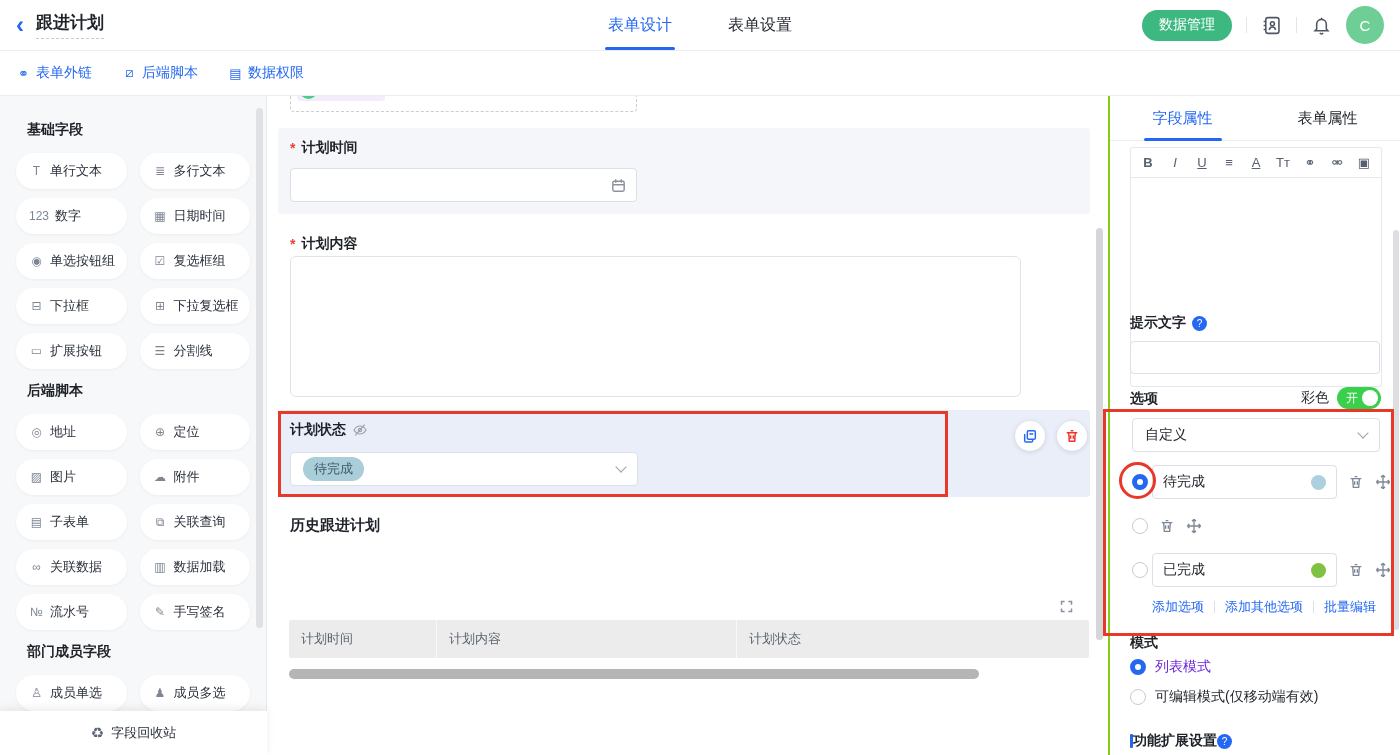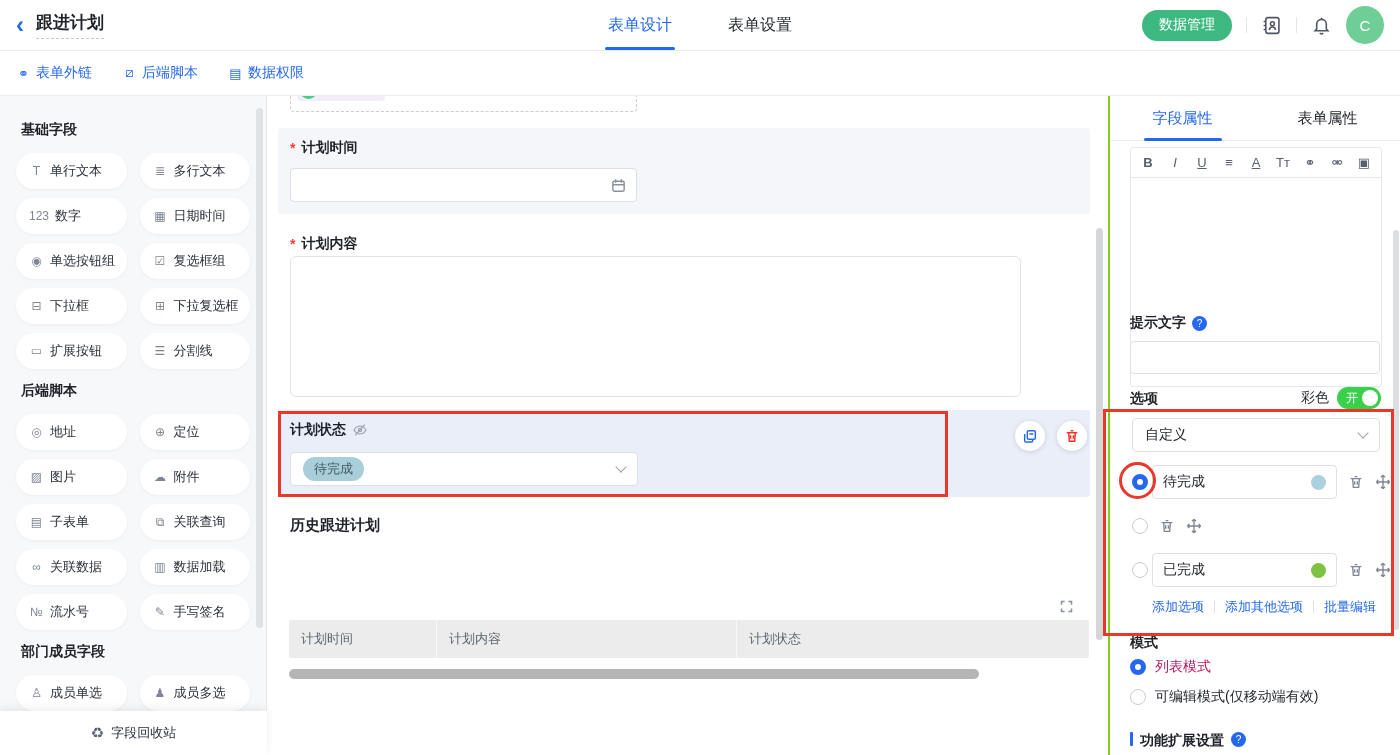--- a/index.html
+++ b/index.html
@@ -33,21 +33,21 @@
   .btn-outline{height:30px;padding:0 20px;border:1px solid #2468f2;color:#2468f2;background:#fff;
                border-radius:16px;font-size:14px;cursor:pointer;font-family:inherit}
   .btn-blue{height:30px;padding:0 21px;background:#2468f2;color:#fff;border:none;border-radius:16px;
             font-size:14px;cursor:pointer;font-family:inherit}
   .btn-share{width:33px;height:33px;border-radius:50%;border:1px solid #bcd1fb;color:#2468f2;background:#fff;
              display:flex;align-items:center;justify-content:center;cursor:pointer;padding:7px}
 
   
   .sidebar{position:absolute;left:0;top:96px;bottom:0;width:267px;background:#f7f8fa;
            border-right:1px solid #e8eaee;padding:12px 16px;overflow:hidden}
-  .sec-title{font-size:14px;font-weight:bold;margin:13px 5px 14px}
+  .sec-title{font-size:14px;font-weight:bold;margin:13px 11px 14px}
   .pill-grid{display:grid;grid-template-columns:1fr 1fr;gap:9px 13px;margin-bottom:8px}
   .pill{height:36px;background:#fff;border-radius:18px;display:flex;align-items:center;padding-left:13px;
         font-size:13px;color:#2a2f3a;box-shadow:0 1px 3px rgba(31,35,41,.05);cursor:grab;white-space:nowrap;overflow:hidden}
   .pill .pic{color:#7d8694;margin-right:6px;font-size:12px;min-width:15px;text-align:center}
   .sb-scroll{position:absolute;right:3px;top:12px;width:7px;height:520px;background:#dfe1e5;border-radius:4px}
   .sidebar-footer{position:absolute;left:0;bottom:0;width:267px;height:44px;background:#fff;z-index:4;
                   box-shadow:0 -3px 8px rgba(31,35,41,.08);display:flex;align-items:center;justify-content:center;
                   gap:7px;font-size:13px;color:#2a2f3a;cursor:pointer}
   .recy{color:#5b6470;font-size:15px}
 
@@ -121,22 +121,22 @@
   .opt-row .radio{margin-left:22px}
   .radio.sel{border:5px solid #2468f2}
   .opt-input{margin-left:4px;width:185px;height:34px;border:1px solid #dcdfe6;border-radius:4px;background:#fff;
              display:flex;align-items:center;padding:0 10px;font-size:14px;cursor:text}
   .opt-dot{margin-left:auto;width:15px;height:15px;border-radius:50%;flex:none}
   .opt-icon{width:16px;height:16px;color:#7d8694;margin-left:11px;cursor:pointer;flex:none}
   .opt-links{position:absolute;left:42px;top:502px;display:flex;align-items:center;font-size:13px;color:#2468f2}
   .opt-links span[data-name]{cursor:pointer}
   .sep{width:1px;height:12px;background:#dde0e5;margin:0 10px}
   .mode-row{position:absolute;left:20px;display:flex;align-items:center;gap:9px;font-size:14px;cursor:pointer}
-  .mode-row.m0{top:562px;color:#be185d}.mode-row.m1{top:592px}
-  .ext{position:absolute;left:20px;top:636px;display:flex;align-items:flex-start;gap:7px;font-size:14px;font-weight:bold}
+  .mode-row.m0{top:562px;color:#6d28d9}.mode-row.m1{top:592px}
+  .ext{position:absolute;left:20px;top:636px;display:flex;align-items:center;font-size:14px;font-weight:bold}
   .ext::before{content:"";width:3px;height:14px;background:#2468f2;border-radius:1px}
   .panel-scroll{position:absolute;right:1px;top:134px;width:6px;height:400px;background:#dcdee2;border-radius:3px;cursor:pointer}
 
   
   .ann{position:absolute;border:3px solid #e8382a;z-index:60;pointer-events:none}
   .ann-rect1{left:278px;top:411px;width:670px;height:86px}
   .ann-rect2{left:1103px;top:409px;width:291px;height:227px}
   .ann-circle{left:1119px;top:462px;width:37px;height:37px;border-radius:50%}
 </style>
 </head>

